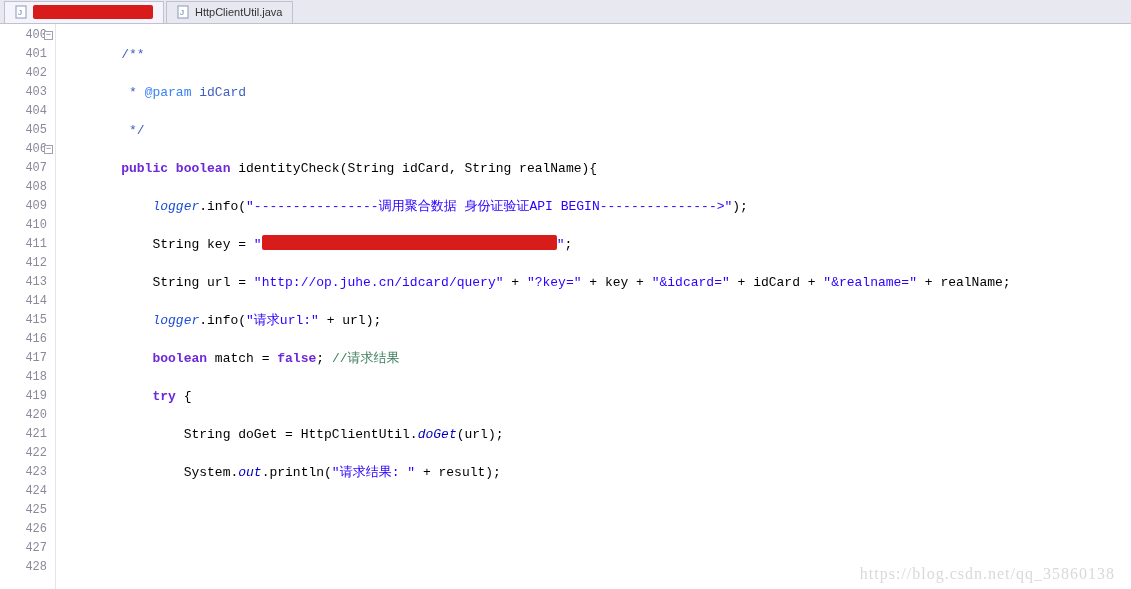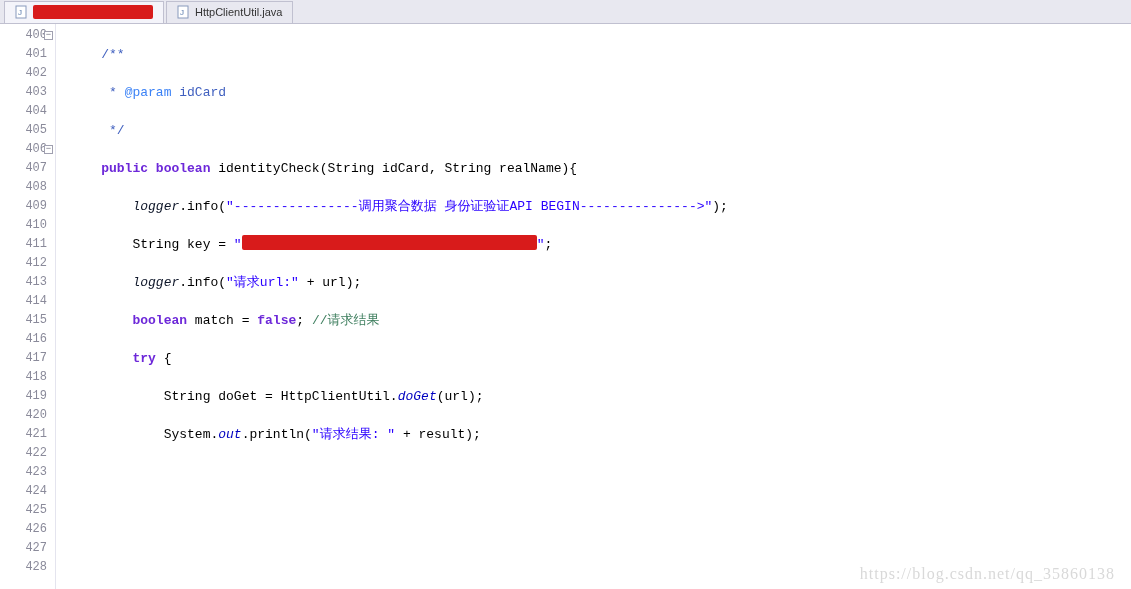--- a/index.html
+++ b/index.html
@@ -48,20 +48,21 @@
   display: inline-block;
   width: 120px;
   height: 14px;
   background: #d81b1b;
   border-radius: 2px;
 }
 .editor {
   display: flex;
   height: calc(100% - 24px);
   background: #fff;
+  gap: 20px;
 }
 .gutter {
   width: 56px;
   background: #fff;
   border-right: 1px solid #e4e4ee;
   text-align: right;
   padding-right: 8px;
   color: #8a8a9a;
   font-size: 12px;
   line-height: 19px;
@@ -90,21 +91,21 @@
   line-height: 19px;
   white-space: pre;
   overflow: hidden;
   position: relative;
 }
 .code .line { height: 19px; }
 .c-comment { color: #3f5fbf; }
 .c-tag { color: #3b82f6; font-weight: normal; }
 .c-kw { color: #6d28d9; font-weight: bold; }
 .c-str { color: #2a00ff; }
-.c-field { color: #0f172a; font-style: italic; }
+.c-field { color: #1d4ed8; font-style: italic; }
 .c-static { color: #0000c0; font-style: italic; }
 .c-green { color: #3f7f5f; }
 .redact2 {
   display: inline-block;
   width: 295px;
   height: 15px;
   background: #d81b1b;
   border-radius: 2px;
   vertical-align: -2px;
 }
@@ -175,20 +176,21 @@
     <div class="ln">428</div>
   </div>
 
   <div class="code">
 <div class="line">    <span class="c-comment">/**</span></div>
 <div class="line">    <span class="c-comment"> * </span><span class="c-tag">@param</span><span class="c-comment"> idCard</span></div>
 <div class="line">    <span class="c-comment"> */</span></div>
 <div class="line">    <span class="c-kw">public</span> <span class="c-kw">boolean</span><span> identityCheck(String idCard, String realName){</span></div>
 <div class="line">        <span class="c-field">logger</span><span>.info(</span><span class="c-str">"----------------调用聚合数据 身份证验证API BEGIN---------------&gt;"</span><span>);</span></div>
 <div class="line">        <span>String key = </span><span class="c-str">"</span><span class="redact2"></span><span class="c-str">"</span><span>;</span></div>
+<div class="line">        <span>String url = </span><span class="c-str">"http://op.juhe.cn/idcard/query"</span><span> + </span><span class="c-str">"?key="</span><span> + key + </span><span class="c-str">"&amp;idcard="</span><span> + idCard + </span><span class="c-str">"&amp;realname="</span><span> + realName;</span></div>
 <div class="line">        <span class="c-field">logger</span><span>.info(</span><span class="c-str">"请求url:"</span><span> + url);</span></div>
 <div class="line">        <span class="c-kw">boolean</span><span> match = </span><span class="c-kw">false</span><span>; </span><span class="c-green">//请求结果</span></div>
 <div class="line">        <span class="c-kw">try</span><span> {</span></div>
 <div class="line">            <span>String doGet = HttpClientUtil.</span><span class="c-static">doGet</span><span>(url);</span></div>
 <div class="line">            <span>System.</span><span class="c-static">out</span><span>.println(</span><span class="c-str">"请求结果: "</span><span> + result);</span></div>
 
 
 
 
 

